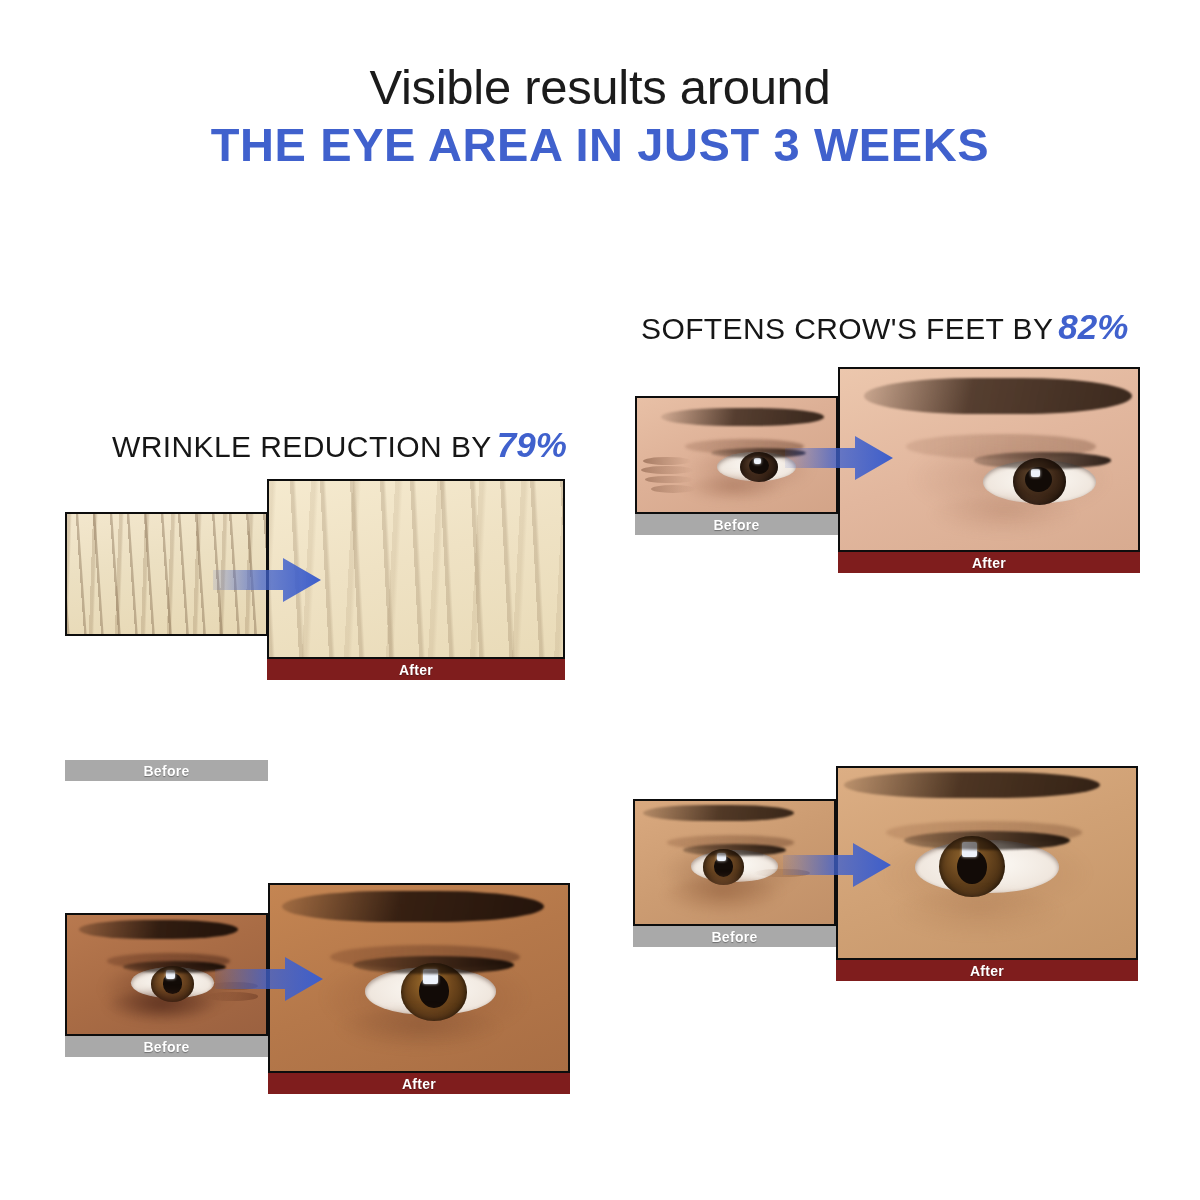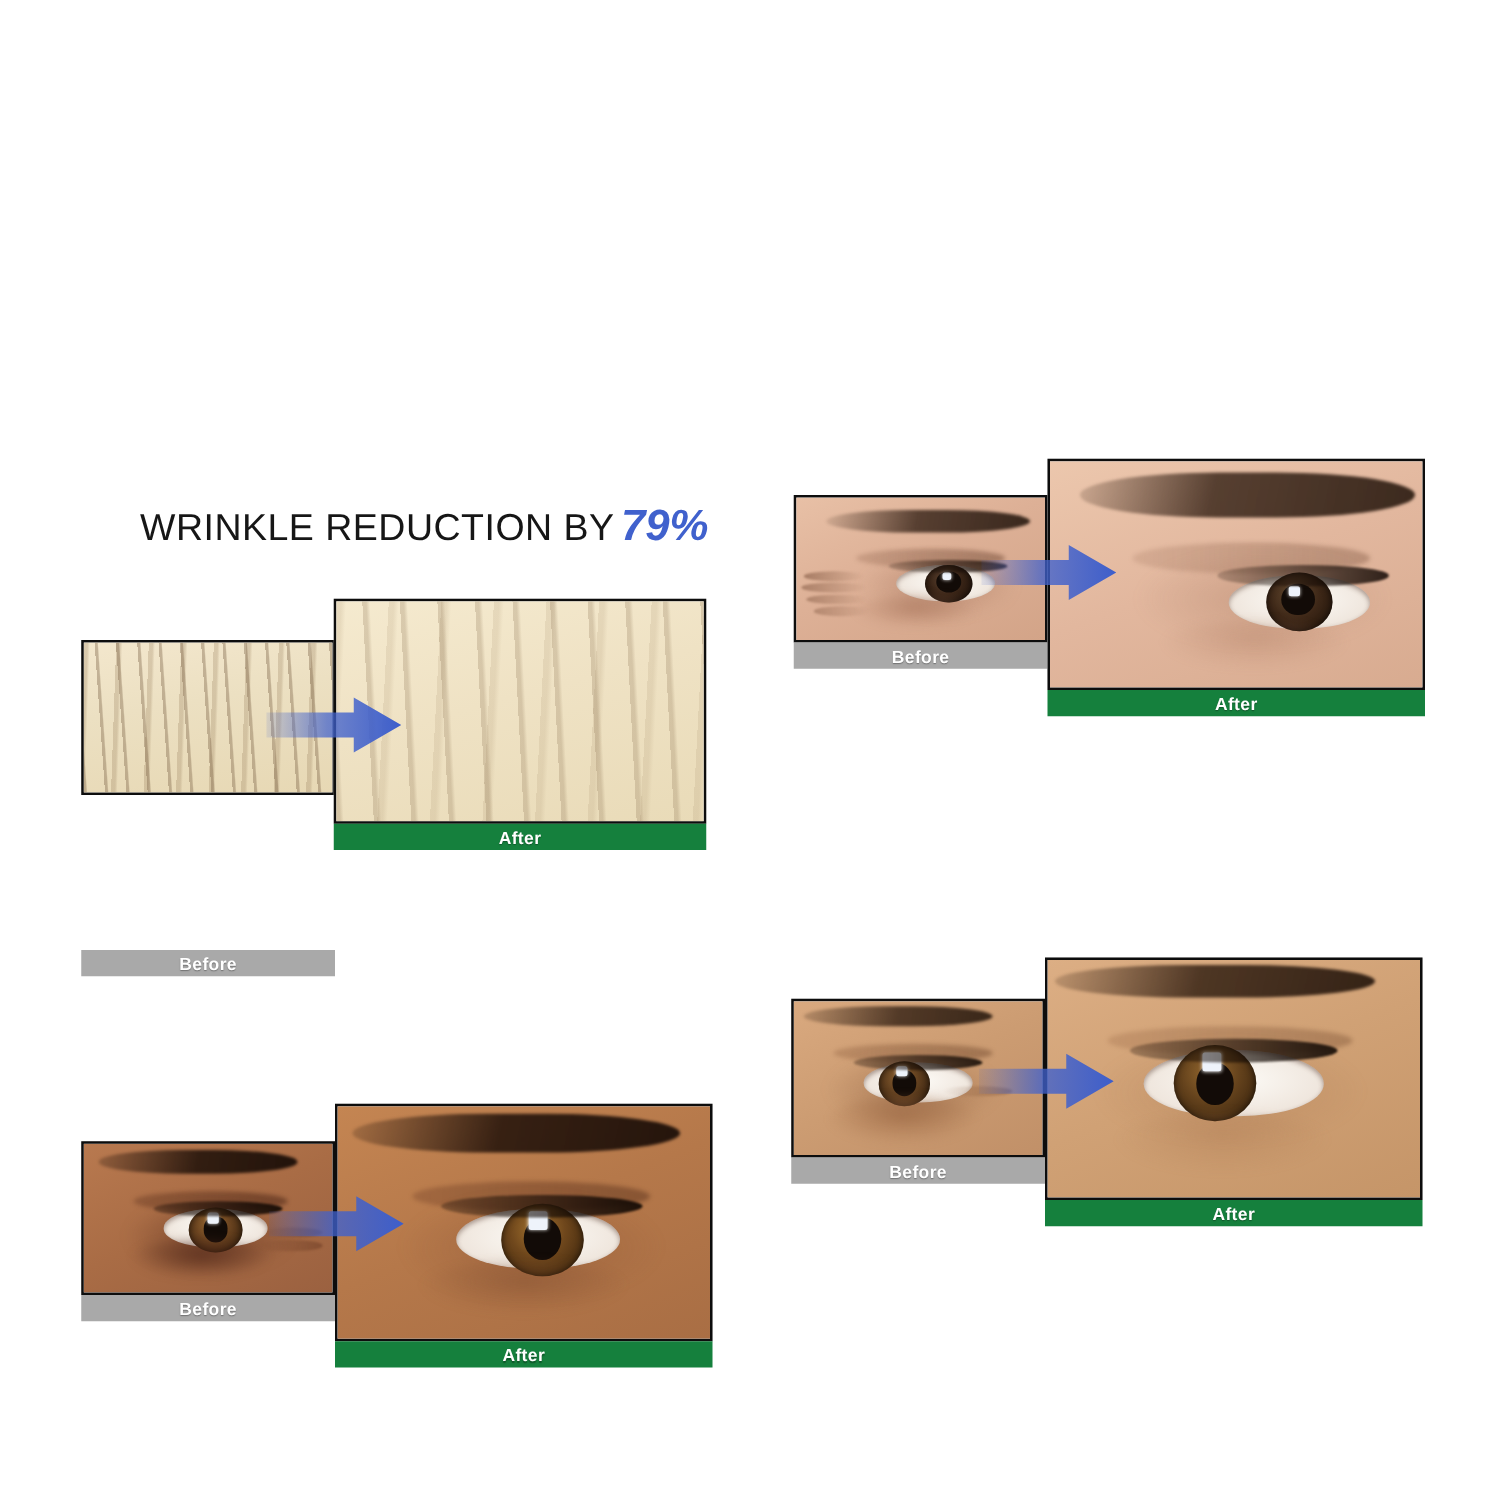--- a/index.html
+++ b/index.html
@@ -44,21 +44,21 @@
   .imgbox .canvas { position:absolute; inset:0; }
 
   .cap {
     position:absolute; left:0; width:100%;
     font-size:14px; font-weight:700; color:#ffffff;
     text-align:center; letter-spacing:0.3px;
     text-shadow:0 1px 1px rgba(0,0,0,.35);
     display:flex; align-items:center; justify-content:center;
   }
   .cap-before { background:#a9a9a9; }
-  .cap-after  { background:#15803d; }
+  .cap-after  { background:#7f1d1d; }
 
   
   .arrow { position:absolute; z-index:3; pointer-events:none; }
 
   
   .skin-wrinkle {
     background:
       repeating-linear-gradient(86deg,
         rgba(125,100,72,.40) 0px, rgba(125,100,72,.40) 2px,
         rgba(236,222,194,0) 3px, rgba(236,222,194,0) 17px),
@@ -119,22 +119,26 @@
   .eye .crowline {
     position:absolute; border-radius:50%;
     filter:blur(.7px);
   }
 </style>
 </head>
 <body>
 
 <div class="page">
 
-
-  <div class="claim" style="left:112px; top:401px;">
+  <div class="title-block">
+    <div class="title-line1">Visible results around</div>
+    <div class="title-line2">THE EYE AREA IN JUST 3 WEEKS</div>
+  </div>
+
+  <div class="claim" style="left:112px; top:425px;">
     <span>WRINKLE REDUCTION BY</span><span class="pct">79%</span>
   </div>
 
   <div class="ba" style="left:65px; top:479px; width:500px; height:210px;">
 
     <div class="ba-before" style="top:33px;">
       <div class="imgbox" style="width:203px; height:124px;">
         <div class="canvas skin-wrinkle"></div>
       </div>
       <div class="cap cap-before" style="top:124px; height:21px; width:203px; position:relative;">Before</div>
@@ -152,20 +156,23 @@
         <linearGradient id="agrad1" x1="0" y1="0" x2="1" y2="0">
           <stop offset="0%" stop-color="#4061cd" stop-opacity="0.12"></stop>
           <stop offset="45%" stop-color="#4061cd" stop-opacity="0.72"></stop>
           <stop offset="100%" stop-color="#3d5ecb" stop-opacity="1"></stop>
         </linearGradient>
       </defs>
       <path d="M0,13 L70,13 L70,1 L108,23 L70,45 L70,33 L0,33 Z" fill="url(#agrad1)"></path>
     </svg>
   </div>
 
+  <div class="claim" style="left:641px; top:307px;">
+    <span>SOFTENS CROW'S FEET BY</span><span class="pct">82%</span>
+  </div>
 
   <div class="ba" style="left:635px; top:367px; width:505px; height:210px;">
     <div class="ba-before" style="top:29px;">
       <div class="imgbox" style="width:203px; height:118px;">
         <div class="eye">
           <div class="face" style="background:linear-gradient(155deg,#e8c0a6 0%,#ddb096 45%,#d3a488 100%);"></div>
           <div class="brow" style="left:12%; top:9%; width:82%; height:16%; background:linear-gradient(100deg,rgba(60,40,28,.10) 0%,rgba(62,42,30,.85) 45%,rgba(48,32,22,.95) 100%);"></div>
           <div class="lid-crease" style="left:24%; top:36%; width:60%; height:13%; background:linear-gradient(90deg,rgba(150,105,82,.30),rgba(120,80,60,.55));"></div>
           <div class="socket" style="left:26%; top:40%; width:62%; height:44%; background:radial-gradient(ellipse at 50% 50%,rgba(150,100,78,.45) 0%,rgba(190,140,112,0) 72%);"></div>
           <div class="white" style="left:40%; top:47%; width:40%; height:26%;"></div>

